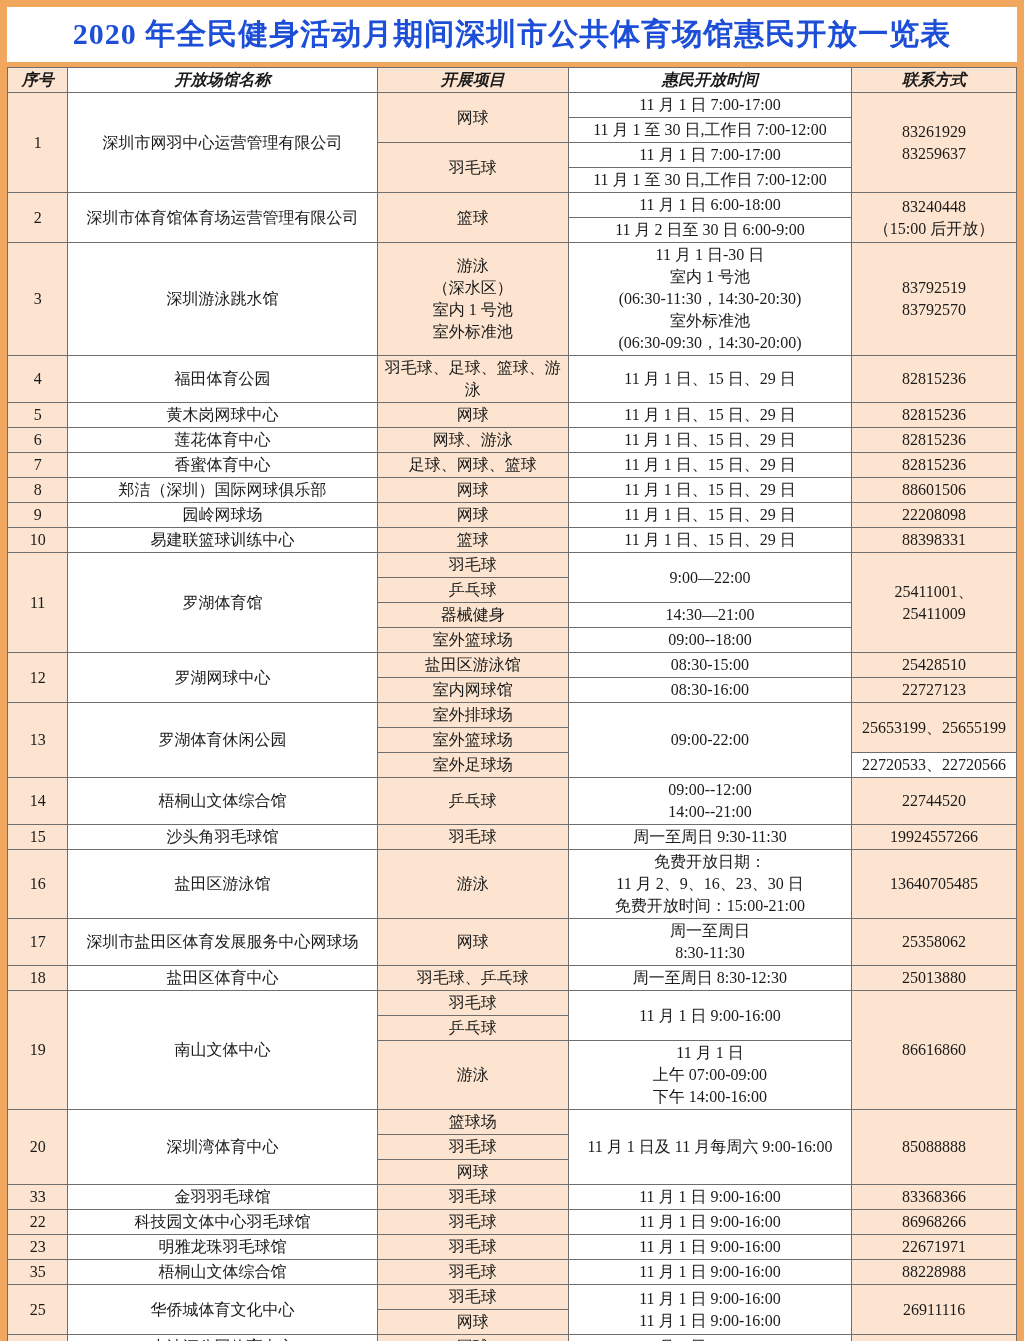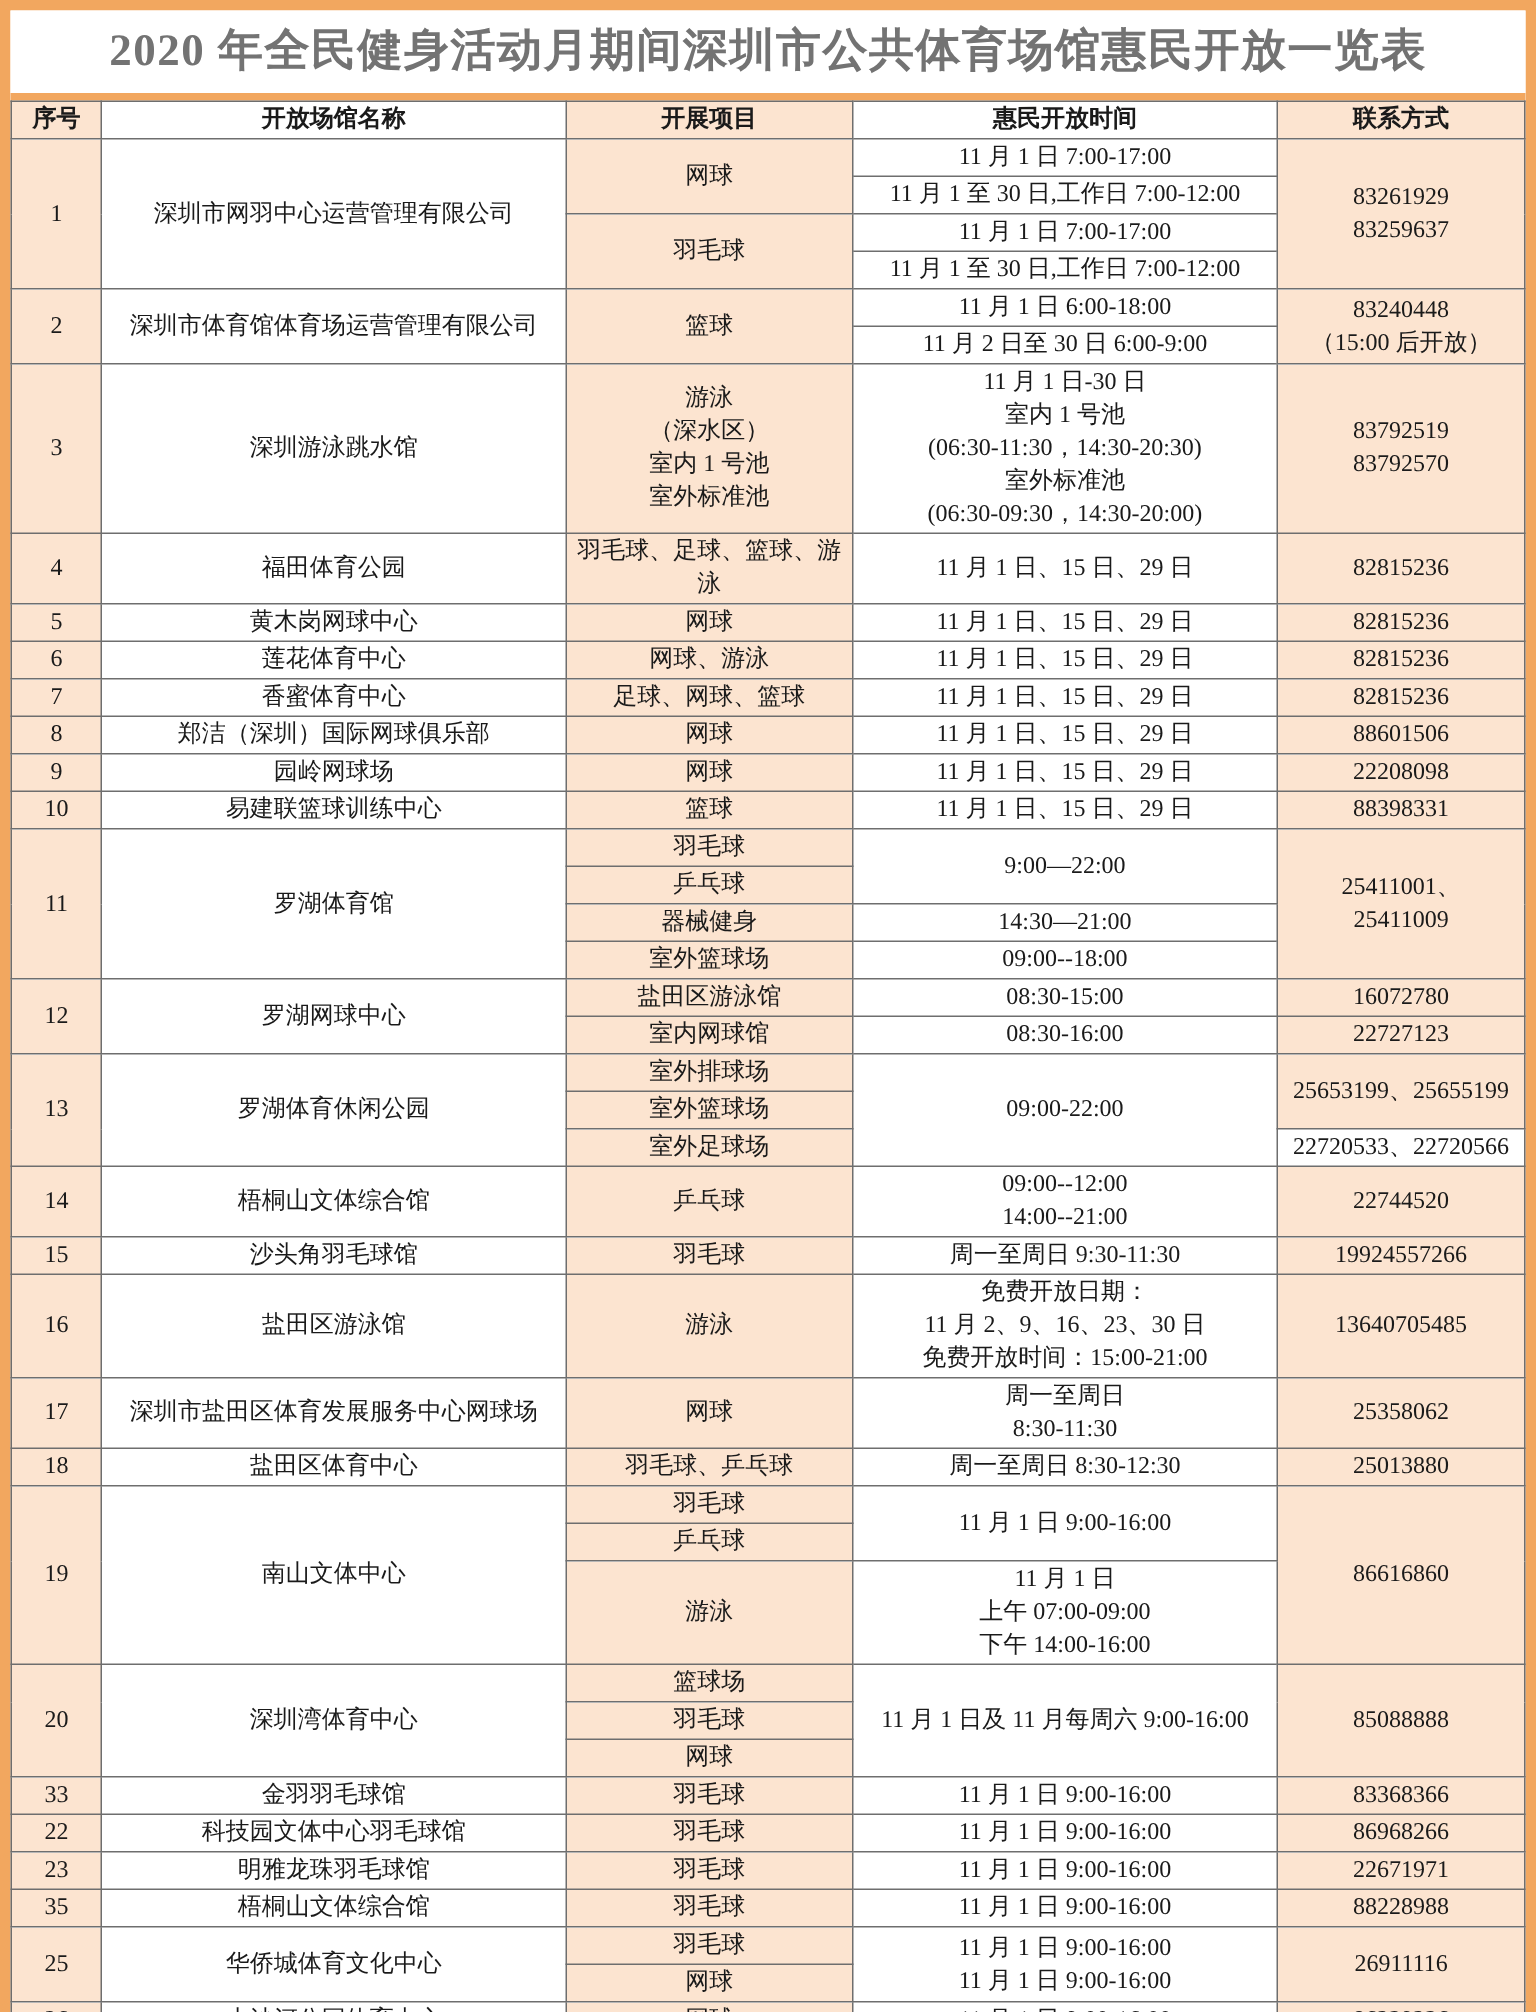--- a/index.html
+++ b/index.html
@@ -4,33 +4,33 @@
 <style>
   html,body{margin:0;padding:0;background:#fff;}
   .frame{
     width:1024px;min-height:1341px;box-sizing:border-box;
     background:#f2a75f;padding:7px;
     font-family:"Liberation Serif","DejaVu Serif",serif;
   }
   .sheet{background:#ffffff;}
   .title{
     text-align:center;font-weight:bold;font-size:30px;line-height:40px;
-    color:#737373;padding:7px 4px 8px;border-bottom:5px solid #f2a75f;
+    color:#1d4ed8;padding:7px 4px 8px;border-bottom:5px solid #f2a75f;
     letter-spacing:1px;background:#fff;
   }
   table.schedule{
     width:100%;border-collapse:collapse;table-layout:fixed;
     font-size:16px;color:#1a1a1a;
   }
   .schedule th,.schedule td{
     border:1px solid #6e6e6e;text-align:center;vertical-align:middle;
     padding:1px 3px;line-height:22px;height:22px;
     white-space:pre-line;overflow:hidden;
   }
-  .schedule th{font-weight:bold;height:20px;font-size:16px;}
+  .schedule th{font-weight:bold;height:20px;font-size:16px;font-style:italic;}
   .peach{background:#fce4d0;}
   .white{background:#ffffff;}
   col.c-no{width:60px;}
   col.c-venue{width:308px;}
   col.c-proj{width:190px;}
   col.c-time{width:282px;}
   col.c-contact{width:164px;}
 </style>
 </head>
 <body>
@@ -166,21 +166,21 @@
           </tr>
           <tr>
             <td class="peach">室外篮球场</td>
             <td class="white">09:00--18:00</td>
           </tr>
           <tr>
             <td class="peach" rowspan="2">12</td>
             <td class="white" rowspan="2">罗湖网球中心</td>
             <td class="peach">盐田区游泳馆</td>
             <td class="white">08:30-15:00</td>
-            <td class="peach">16072780</td>
+            <td class="peach">25428510</td>
           </tr>
           <tr>
             <td class="peach">室内网球馆</td>
             <td class="white">08:30-16:00</td>
             <td class="peach">22727123</td>
           </tr>
           <tr>
             <td class="peach" rowspan="3">13</td>
             <td class="white" rowspan="3">罗湖体育休闲公园</td>
             <td class="peach">室外排球场</td>

